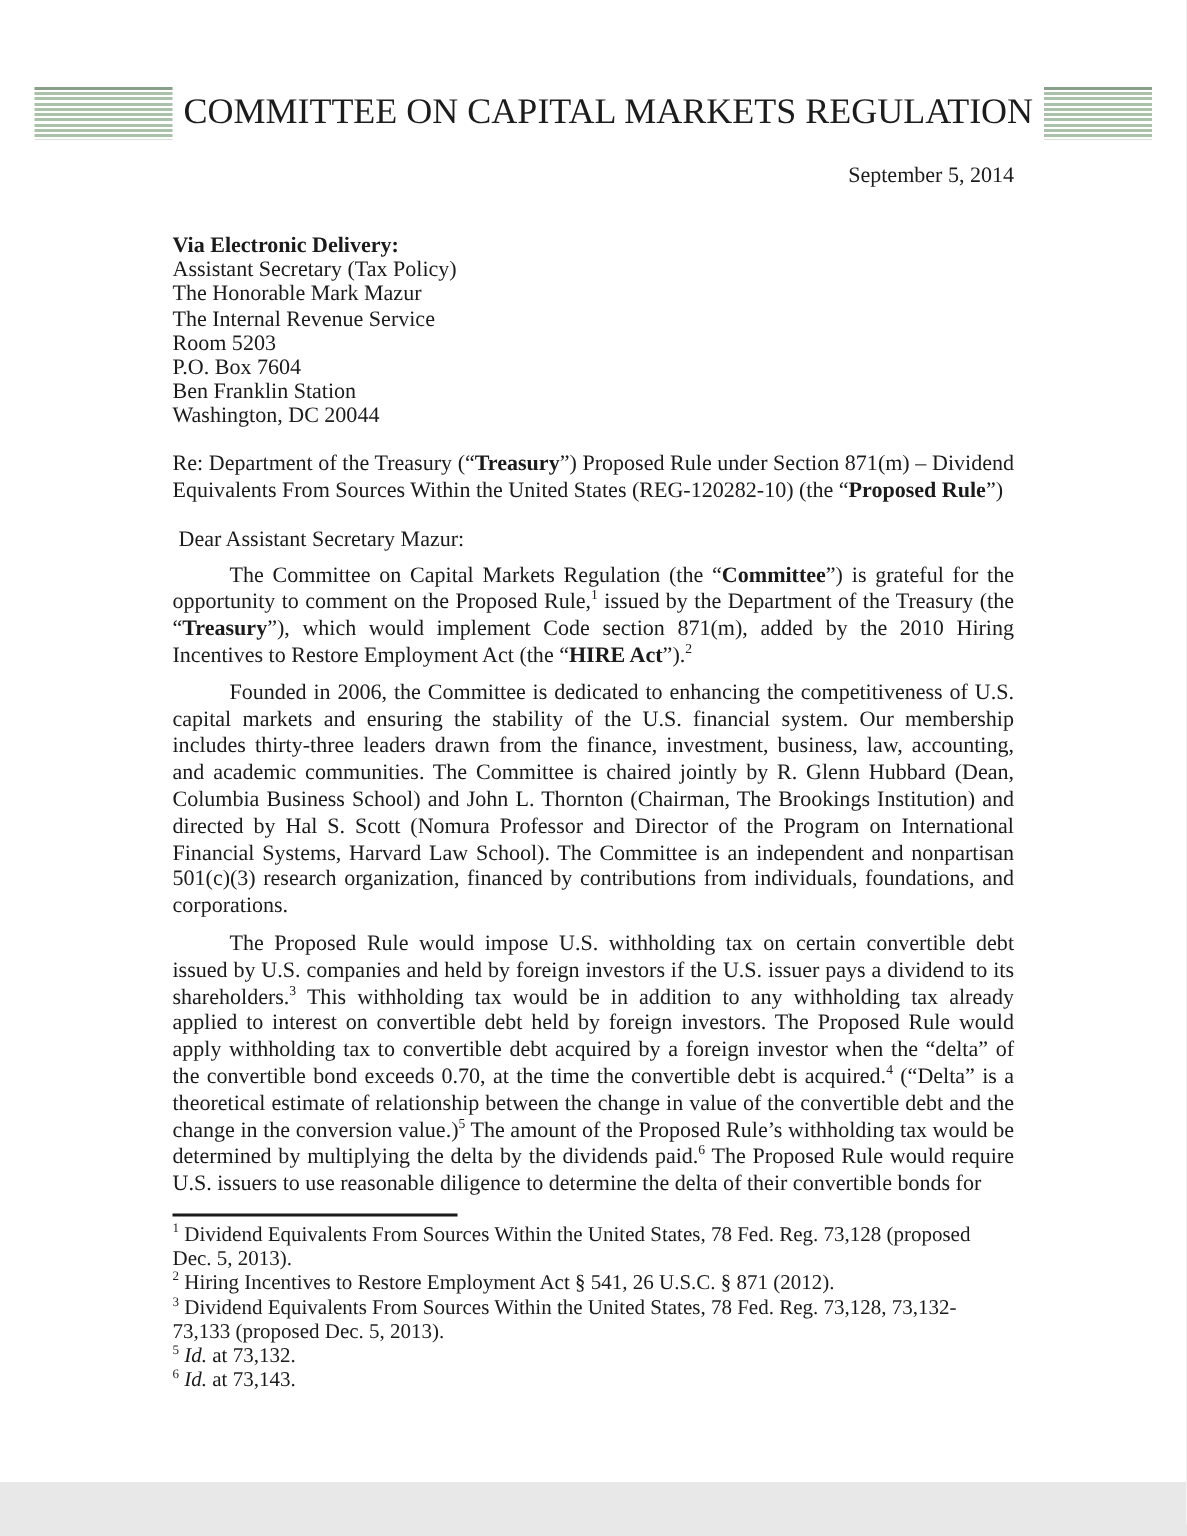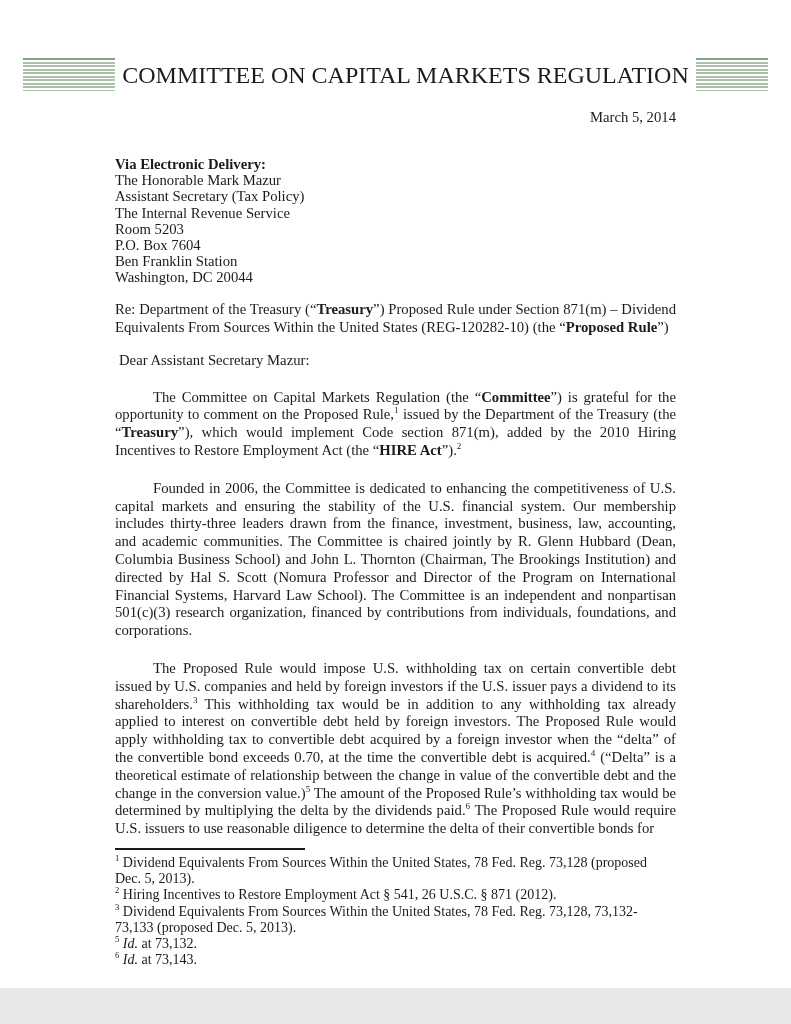--- a/index.html
+++ b/index.html
@@ -66,21 +66,21 @@
   .subject {
     margin: 14px 0 0 0;
     text-align: justify;
     line-height: 18.5px;
   }
   .salutation {
     margin: 14px 0 0 4px;
     line-height: 18px;
   }
   .body-para {
-    margin: 20px 0 0 0;
+    margin: 7px 0 0 0;
     text-align: justify;
     text-indent: 38px;
     line-height: 17.8px;
   }
   .b { font-weight: bold; }
   .i { font-style: italic; }
   sup {
     font-size: 0.62em;
     line-height: 0;
     vertical-align: super;
@@ -106,27 +106,27 @@
 <div class="page">
 
   <header class="letterhead">
     <div class="stripes stripes-left"></div>
     <h1 class="org-title">COMMITTEE ON CAPITAL MARKETS REGULATION</h1>
     <div class="stripes stripes-right"></div>
   </header>
 
   <div class="content">
 
-    <div class="date-line">March 5, 2014</div>
+    <div class="date-line">September 5, 2014</div>
 
     <div class="recipient">
       <div class="delivery">Via Electronic Delivery:</div>
       <div id="recipient-lines">
+          <div class="addr-line">Assistant Secretary (Tax Policy)</div>
           <div class="addr-line">The Honorable Mark Mazur</div>
-          <div class="addr-line">Assistant Secretary (Tax Policy)</div>
           <div class="addr-line">The Internal Revenue Service</div>
           <div class="addr-line">Room 5203</div>
           <div class="addr-line">P.O. Box 7604</div>
           <div class="addr-line">Ben Franklin Station</div>
           <div class="addr-line">Washington, DC 20044</div>
         </div>
     </div>
 
     <p class="subject"><span>Re: Department of the Treasury (“</span><span class="b">Treasury</span><span>”) Proposed Rule under Section 871(m) – Dividend Equivalents From Sources Within the United States (REG-120282-10) (the “</span><span class="b">Proposed Rule</span><span>”)</span></p>
 

